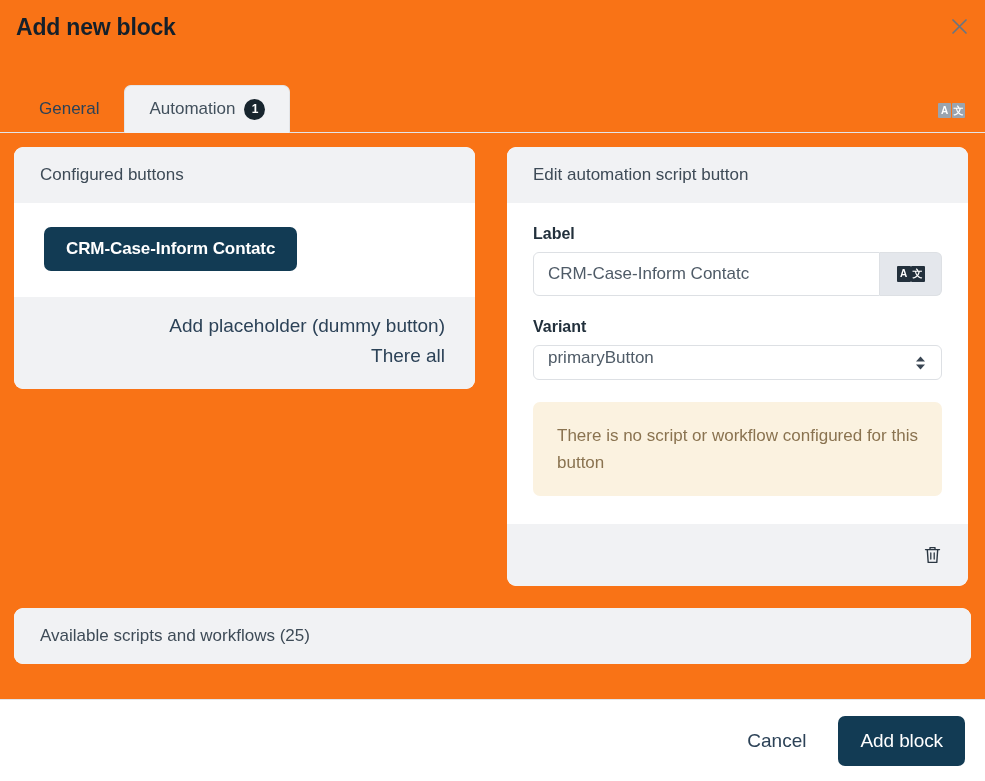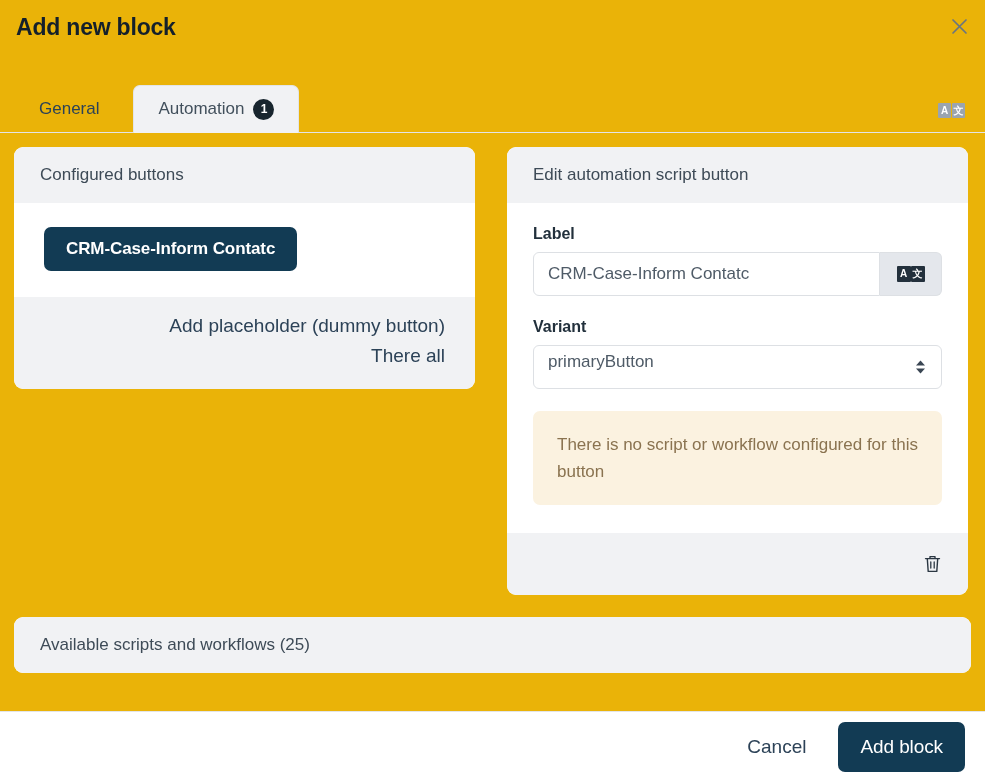--- a/index.html
+++ b/index.html
@@ -10,21 +10,21 @@
     background: #ffffff;
     font-family: "Liberation Sans", sans-serif;
     color: #1d2b36;
     overflow: hidden;
   }
 
   .dialog {
     position: relative;
     width: 985px;
     height: 781px;
-    background: #eab308;
+    background: #f97316;
     display: flex;
     flex-direction: column;
   }
 
   
   .dialog-header {
     position: relative;
     height: 58px;
     flex: 0 0 58px;
   }
@@ -55,21 +55,20 @@
 
   
   .tab-bar {
     position: relative;
     height: 75px;
     flex: 0 0 75px;
     display: flex;
     align-items: flex-end;
     padding-left: 14px;
     border-bottom: 1px solid #e3e5e8;
-    gap: 9px;
   }
   .tab {
     position: relative;
     height: 48px;
     padding: 0 24px;
     display: flex;
     align-items: center;
     gap: 9px;
     font-size: 17px;
     color: #2c4257;
@@ -243,21 +242,21 @@
   }
   .tr-box.addon-dark  { background: #23303c; color: #ffffff; width: 14px; height: 16px; }
   .tr-box.addon-light { background: #23303c; color: #ffffff; width: 14px; height: 16px; }
 
   .select-wrap {
     position: relative;
     margin-bottom: 22px;
   }
   .select-input {
     width: 100%;
-    height: 44px;
+    height: 35px;
     border: 1px solid #dde0e4;
     border-radius: 6px;
     background: #ffffff;
     padding: 0 38px 10px 14px;
     font-size: 17px;
     color: #4f5b67;
     font-family: inherit;
     display: flex;
     align-items: center;
     cursor: pointer;
@@ -295,21 +294,21 @@
 
   
   .lower-section { padding: 14px 14px 0 14px; margin-top: 8px; }
 
   
   .action-bar {
     position: absolute;
     left: 0;
     right: 0;
     bottom: 0;
-    height: 70px;
+    height: 82px;
     background: #ffffff;
     border-top: 1px solid #e3e5e8;
     display: flex;
     align-items: center;
     justify-content: flex-end;
     gap: 18px;
     padding: 0 20px;
   }
   .btn-cancel {
     background: none;

